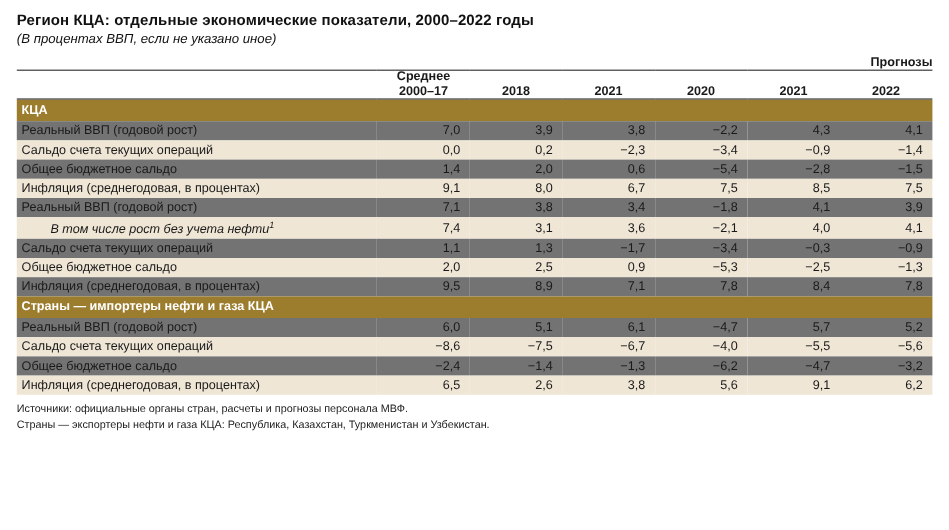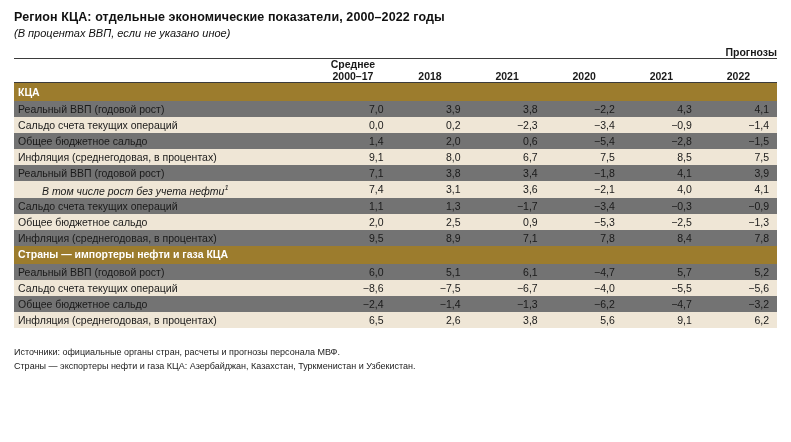--- a/index.html
+++ b/index.html
@@ -106,21 +106,21 @@
   }
   tr.shade td { background: #efe6d6; }
   tr.plain td { background: #737373; }
 
   .sup {
     font-size: 7.5px;
     vertical-align: super;
   }
 
   .notes {
-    margin-top: 18px;
+    margin-top: 5px;
     font-size: 9px;
     color: #222222;
     line-height: 13.5px;
   }
   .notes div { margin: 0 0 1px 0; }
 </style>
 </head>
 <body>
 
 <div class="page">
@@ -282,16 +282,16 @@
           <td>3,8</td>
           <td>5,6</td>
           <td>9,1</td>
           <td>6,2</td>
         </tr>
       </tbody>
   </table>
 
   <div class="notes">
     <div>Источники: официальные органы стран, расчеты и прогнозы персонала МВФ.</div>
-    <div>Страны — экспортеры нефти и газа КЦА: Азербайджан, Казахстан, Туркменистан и Узбекистан.</div>
+    <div>Страны — экспортеры нефти и газа КЦА: Республика, Казахстан, Туркменистан и Узбекистан.</div>
   </div>
 
 </div>
 
 </body></html>

